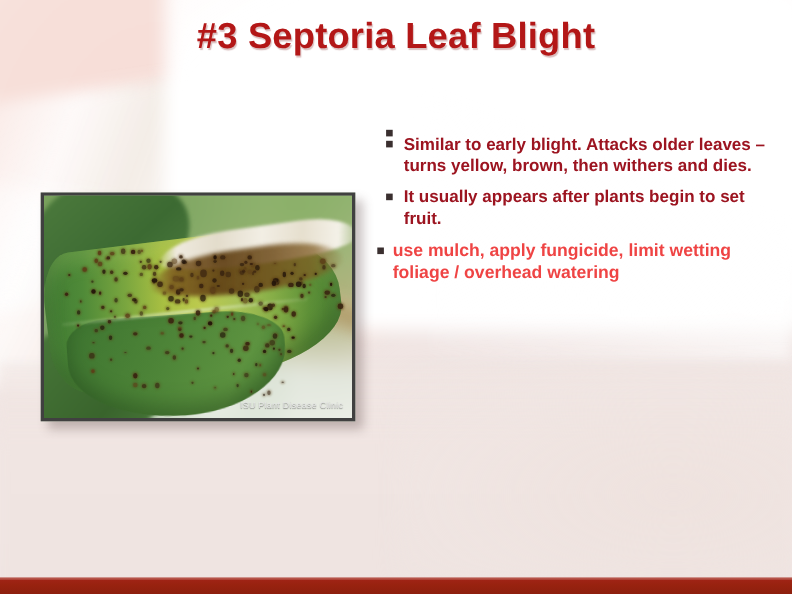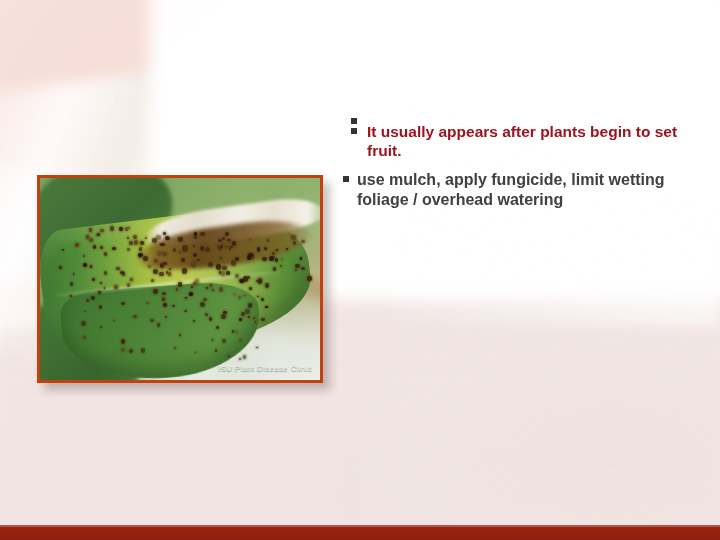--- a/index.html
+++ b/index.html
@@ -119,21 +119,21 @@
     white-space: nowrap;
   }
 
   
   .photo-frame {
     position: absolute;
     left: 37px;
     top: 175px;
     width: 286px;
     height: 208px;
-    border: 3px solid #c2410c;
+    border: 3px solid #404040;
     box-sizing: border-box;
     box-shadow: 7px 7px 9px rgba(90,70,70,0.33);
     overflow: hidden;
     background: #cfe0c6;
     padding-left: 48px;
   }
   .photo-inner {
     position: absolute;
     inset: 0;
     overflow: hidden;
@@ -314,21 +314,21 @@
     text-underline-offset: 2px;
   }
   .prevention-bullet {
     position: relative;
     margin-top: 2px;
     margin-left: -6px;
     padding-left: 14px;
     font-size: 16px;
     font-weight: bold;
     line-height: 1.24;
-    color: #404040;
+    color: #ef4444;
   }
   .prevention-bullet .sq {
     position: absolute;
     left: 0;
     top: 6px;
     width: 6px;
     height: 6px;
     background: #3a2f2f;
   }
 
@@ -357,20 +357,21 @@
 
   <div class="bg-base"></div>
   <div class="bg-wash-1"></div>
   <div class="bg-wash-3"></div>
   <div class="bg-wash-4"></div>
   <div class="bg-wash-2"></div>
   <div class="bg-wash-7"></div>
   <div class="bg-wash-5"></div>
   <div class="bg-wash-6"></div>
 
+  <div class="title">#3 Septoria Leaf Blight</div>
 
   <div class="photo-frame">
     <div class="photo-inner">
       <div class="ph-bg"></div>
       <div class="ph-stem"></div>
       <div class="ph-leaf-ul"></div>
       <div class="ph-leaf-ll"></div>
       <div class="ph-leaf-main"></div>
       <div class="ph-leaf-skirt"></div>
       <div class="ph-necrosis"></div>
@@ -590,20 +591,24 @@
     </div>
   </div>
 
   <div class="content">
 
     <div class="bullet">
       <span class="sq"></span>
     </div>
 
 
+    <div class="bullet">
+      <span class="sq"></span>
+      <span>Similar to early blight. Attacks older leaves – turns yellow, brown, then withers and dies.</span>
+    </div>
 
 
     <div class="bullet">
       <span class="sq"></span>
       <span>It usually appears after plants begin to set fruit.</span>
     </div>
 
 
     <div class="prevention-bullet">
       <span class="sq"></span>

